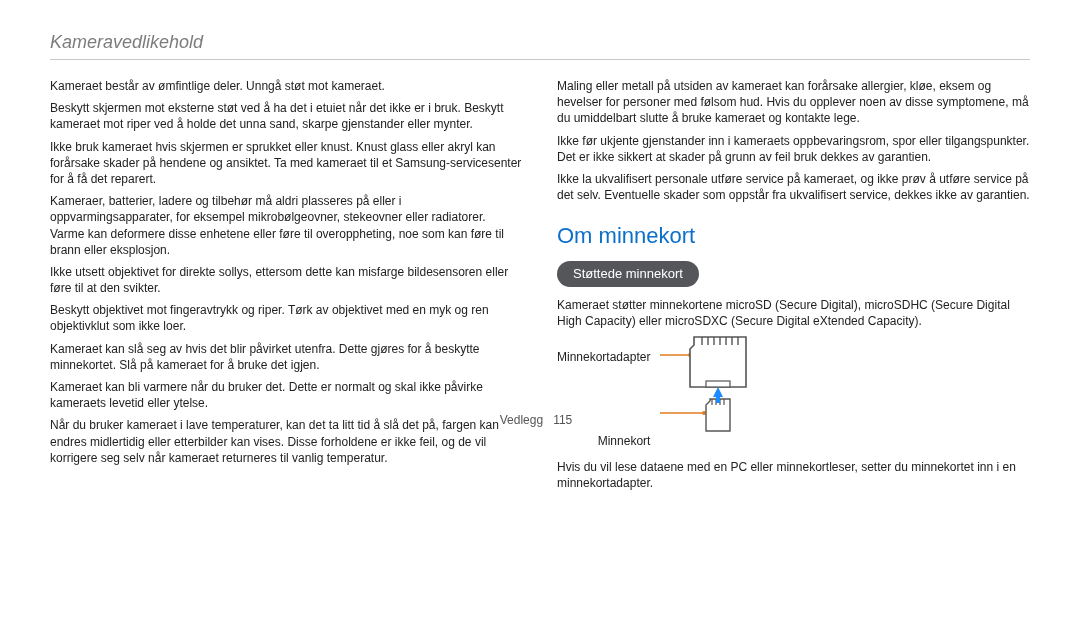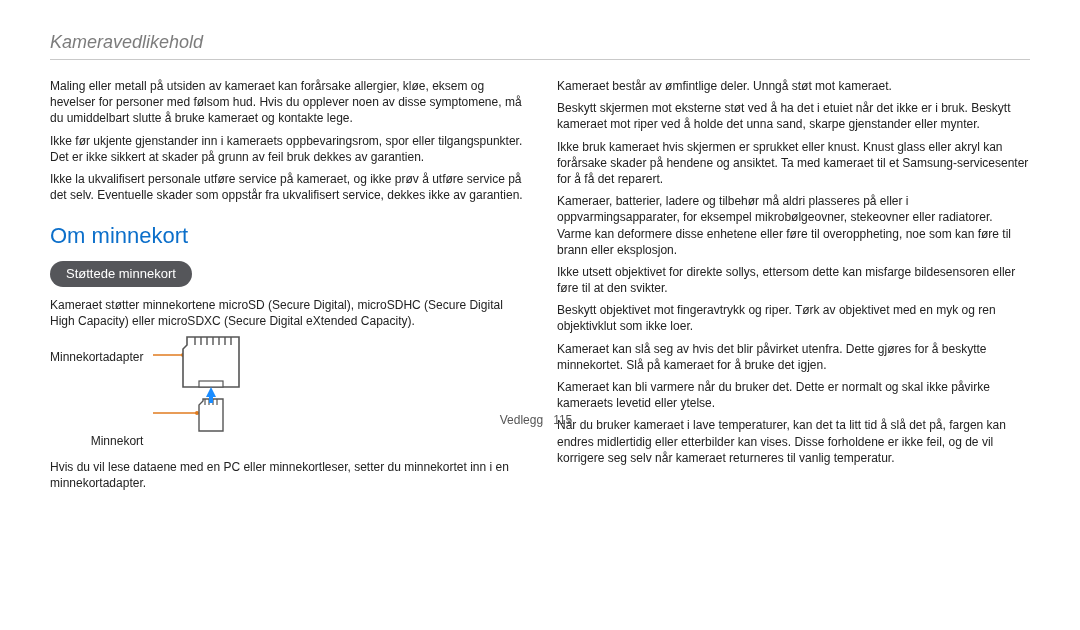--- a/index.html
+++ b/index.html
@@ -88,20 +88,32 @@
 </head>
 <body>
 
 <div class="page">
   <div class="header-area">
     <div class="header-title">Kameravedlikehold</div>
   </div>
 
   <div class="columns">
     <div class="col">
+      <p class="bulleted">Kameraet består av ømfintlige deler. Unngå støt mot kameraet.</p>
+      <p class="bulleted">Beskytt skjermen mot eksterne støt ved å ha det i etuiet når det ikke er i bruk. Beskytt kameraet mot riper ved å holde det unna sand, skarpe gjenstander eller mynter.</p>
+      <p class="bulleted">Ikke bruk kameraet hvis skjermen er sprukket eller knust. Knust glass eller akryl kan forårsake skader på hendene og ansiktet. Ta med kameraet til et Samsung-servicesenter for å få det reparert.</p>
+      <p class="bulleted">Kameraer, batterier, ladere og tilbehør må aldri plasseres på eller i oppvarmingsapparater, for eksempel mikrobølgeovner, stekeovner eller radiatorer. Varme kan deformere disse enhetene eller føre til overoppheting, noe som kan føre til brann eller eksplosjon.</p>
+      <p class="bulleted">Ikke utsett objektivet for direkte sollys, ettersom dette kan misfarge bildesensoren eller føre til at den svikter.</p>
+      <p class="bulleted">Beskytt objektivet mot fingeravtrykk og riper. Tørk av objektivet med en myk og ren objektivklut som ikke loer.</p>
+      <p class="bulleted">Kameraet kan slå seg av hvis det blir påvirket utenfra. Dette gjøres for å beskytte minnekortet. Slå på kameraet for å bruke det igjen.</p>
+      <p class="bulleted">Kameraet kan bli varmere når du bruker det. Dette er normalt og skal ikke påvirke kameraets levetid eller ytelse.</p>
+      <p class="bulleted">Når du bruker kameraet i lave temperaturer, kan det ta litt tid å slå det på, fargen kan endres midlertidig eller etterbilder kan vises. Disse forholdene er ikke feil, og de vil korrigere seg selv når kameraet returneres til vanlig temperatur.</p>
+    </div>
+
+    <div class="col">
       <p class="bulleted">Maling eller metall på utsiden av kameraet kan forårsake allergier, kløe, eksem og hevelser for personer med følsom hud. Hvis du opplever noen av disse symptomene, må du umiddelbart slutte å bruke kameraet og kontakte lege.</p>
       <p class="bulleted">Ikke før ukjente gjenstander inn i kameraets oppbevaringsrom, spor eller tilgangspunkter. Det er ikke sikkert at skader på grunn av feil bruk dekkes av garantien.</p>
       <p class="bulleted">Ikke la ukvalifisert personale utføre service på kameraet, og ikke prøv å utføre service på det selv. Eventuelle skader som oppstår fra ukvalifisert service, dekkes ikke av garantien.</p>
 
       <div class="section-title">Om minnekort</div>
       <span class="pill">Støttede minnekort</span>
 
       <p class="bulleted">Kameraet støtter minnekortene microSD (Secure Digital), microSDHC (Secure Digital High Capacity) eller microSDXC (Secure Digital eXtended Capacity).</p>
 
       <div class="diagram-row">
@@ -142,32 +154,20 @@
             <g>
               <polygon points="58,52 53,62 63,62" fill="#1a8cff"></polygon>
               <rect x="56" y="62" width="4" height="6" fill="#1a8cff"></rect>
             </g>
           </svg>
         </div>
       </div>
 
       <p class="bulleted">Hvis du vil lese dataene med en PC eller minnekortleser, setter du minnekortet inn i en minnekortadapter.</p>
     </div>
-
-    <div class="col">
-      <p class="bulleted">Kameraet består av ømfintlige deler. Unngå støt mot kameraet.</p>
-      <p class="bulleted">Beskytt skjermen mot eksterne støt ved å ha det i etuiet når det ikke er i bruk. Beskytt kameraet mot riper ved å holde det unna sand, skarpe gjenstander eller mynter.</p>
-      <p class="bulleted">Ikke bruk kameraet hvis skjermen er sprukket eller knust. Knust glass eller akryl kan forårsake skader på hendene og ansiktet. Ta med kameraet til et Samsung-servicesenter for å få det reparert.</p>
-      <p class="bulleted">Kameraer, batterier, ladere og tilbehør må aldri plasseres på eller i oppvarmingsapparater, for eksempel mikrobølgeovner, stekeovner eller radiatorer. Varme kan deformere disse enhetene eller føre til overoppheting, noe som kan føre til brann eller eksplosjon.</p>
-      <p class="bulleted">Ikke utsett objektivet for direkte sollys, ettersom dette kan misfarge bildesensoren eller føre til at den svikter.</p>
-      <p class="bulleted">Beskytt objektivet mot fingeravtrykk og riper. Tørk av objektivet med en myk og ren objektivklut som ikke loer.</p>
-      <p class="bulleted">Kameraet kan slå seg av hvis det blir påvirket utenfra. Dette gjøres for å beskytte minnekortet. Slå på kameraet for å bruke det igjen.</p>
-      <p class="bulleted">Kameraet kan bli varmere når du bruker det. Dette er normalt og skal ikke påvirke kameraets levetid eller ytelse.</p>
-      <p class="bulleted">Når du bruker kameraet i lave temperaturer, kan det ta litt tid å slå det på, fargen kan endres midlertidig eller etterbilder kan vises. Disse forholdene er ikke feil, og de vil korrigere seg selv når kameraet returneres til vanlig temperatur.</p>
-    </div>
   </div>
 
   <div class="footer">
     <span>Vedlegg</span>
     &nbsp;
     <span>115</span>
   </div>
 </div>
 
 </body></html>

